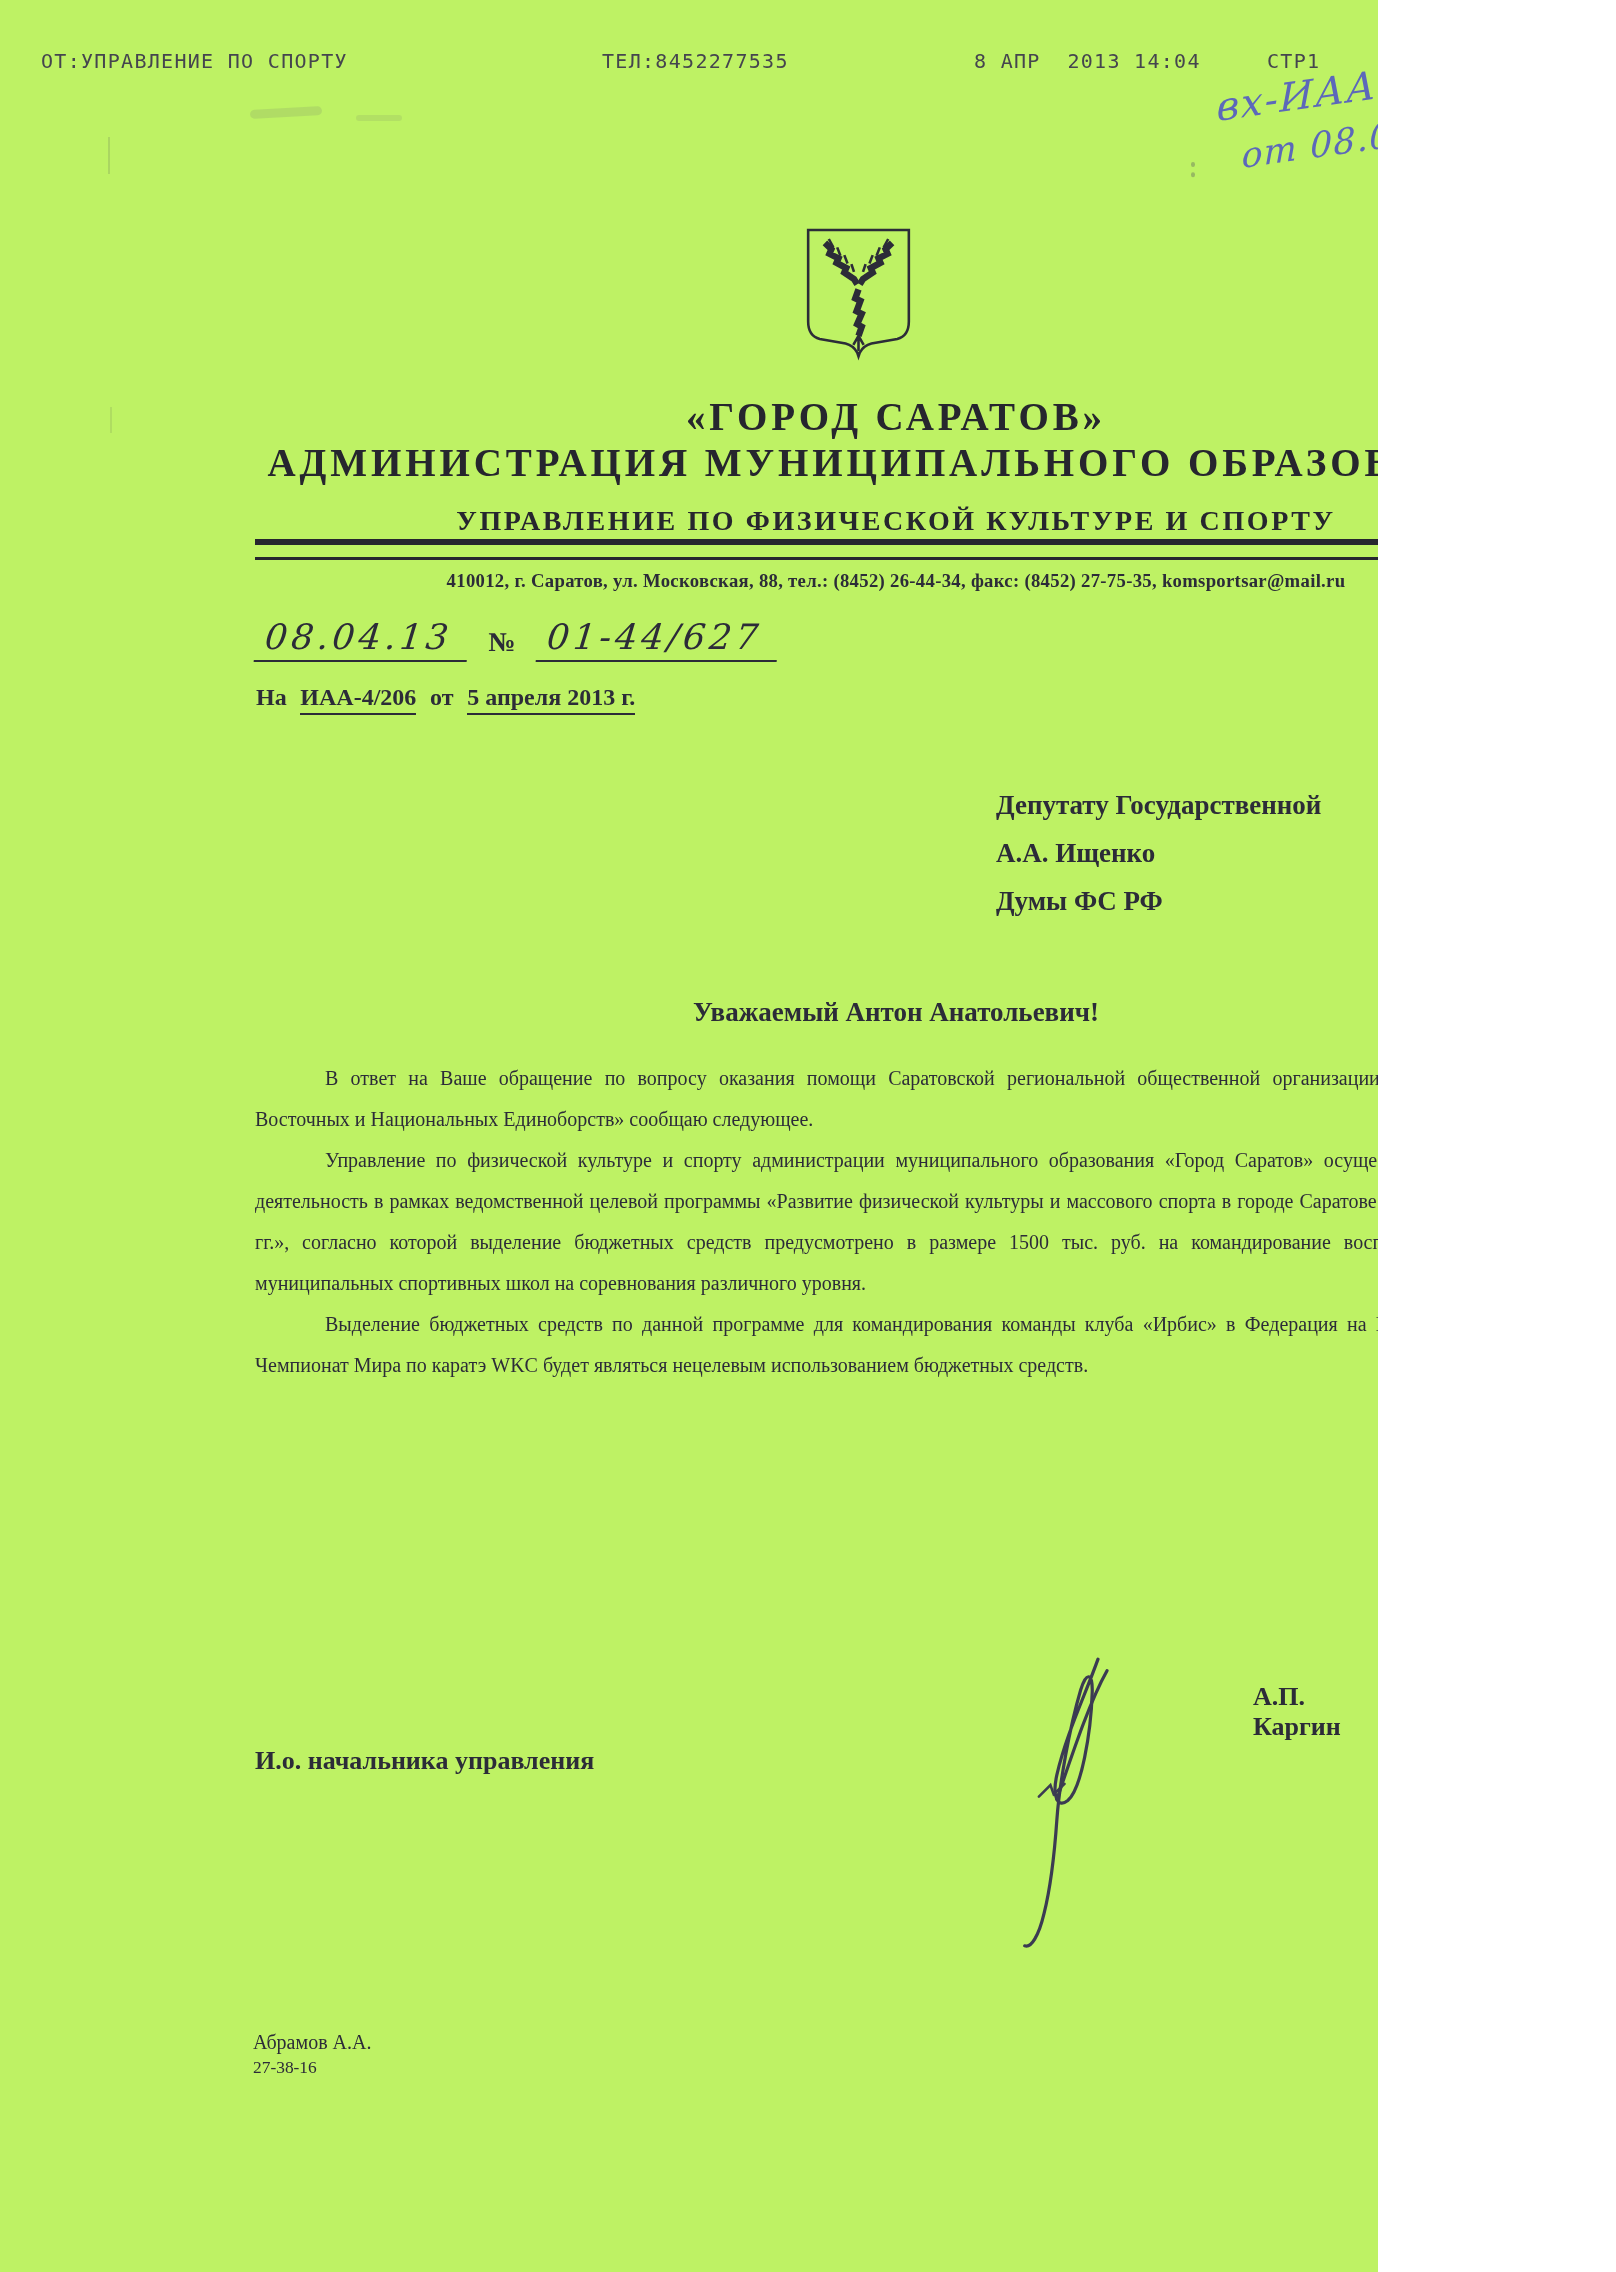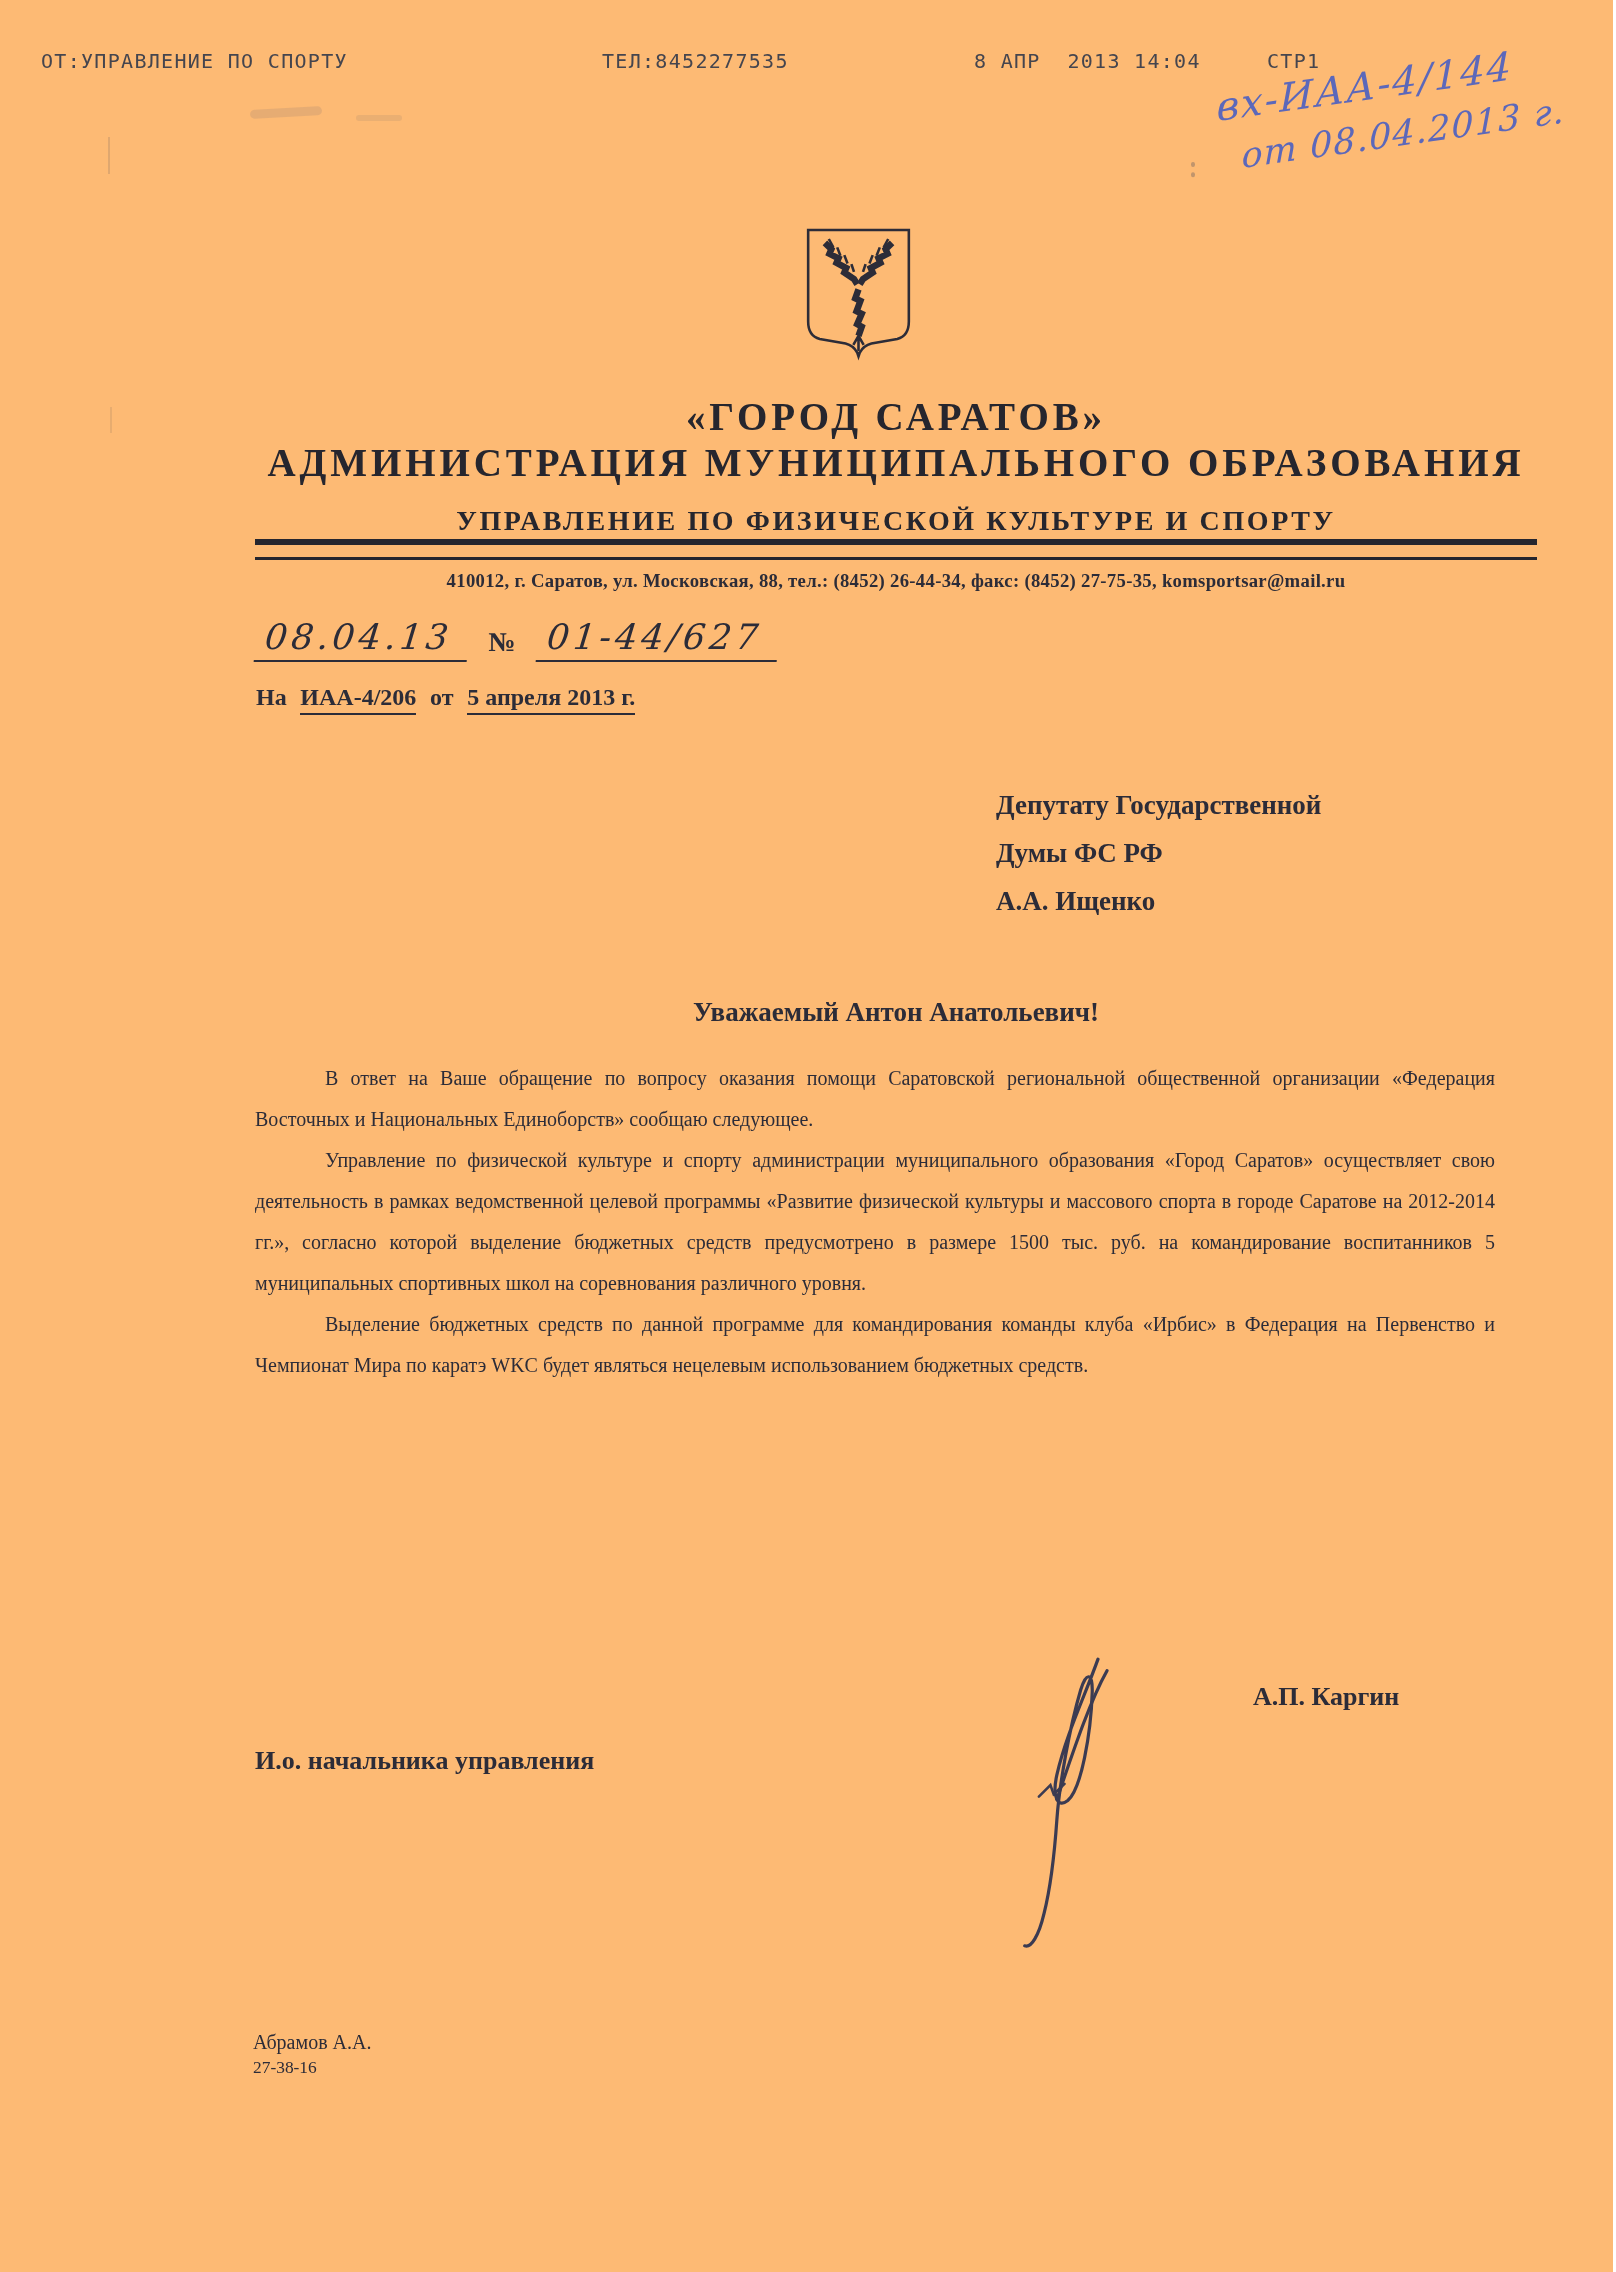--- a/index.html
+++ b/index.html
@@ -1,20 +1,20 @@
 <!DOCTYPE html>
 <html style="font-size:10.3px"><head>
 <meta charset="utf-8">
 <style>
   html, body { margin: 0; padding: 0; }
   .page {
     position: relative;
-    width: 1613px;
+    width: 1378px;
     height: 2273px;
-    background: #fdba74;
+    background: #bef264;
     font-family: "Liberation Serif", serif;
     color: #2c2c38;
     overflow: hidden;
   }
 
   
   .fax { position: absolute; top: 49px; font-family: "DejaVu Sans Mono", monospace;
          font-size: 20px; color: #45454e; letter-spacing: 1.3px; white-space: pre; }
   .fax-from { left: 41px; }
   .fax-tel  { left: 602px; }
@@ -131,22 +131,22 @@
 
   <div class="reply-line">
     <span>На</span>
     <span class="u">ИАА-4/206</span>
     <span>от</span>
     <span class="u">5 апреля 2013 г.</span>
   </div>
 
   <div class="recipient">
     <div>Депутату Государственной</div>
+    <div>А.А. Ищенко</div>
     <div>Думы ФС РФ</div>
-    <div>А.А. Ищенко</div>
   </div>
 
   <div class="salutation">Уважаемый Антон Анатольевич!</div>
 
   <div class="body-text">
     <p>В ответ на Ваше обращение по вопросу оказания помощи Саратовской региональной общественной организации «Федерация Восточных и Национальных Единоборств» сообщаю следующее.</p>
     <p>Управление по физической культуре и спорту администрации муниципального образования «Город Саратов» осуществляет свою деятельность в рамках ведомственной целевой программы «Развитие физической культуры и массового спорта в городе Саратове на 2012-2014 гг.», согласно которой выделение бюджетных средств предусмотрено в размере 1500 тыс. руб. на командирование воспитанников 5 муниципальных спортивных школ на соревнования различного уровня.</p>
     <p>Выделение бюджетных средств по данной программе для командирования команды клуба «Ирбис» в Федерация на Первенство и Чемпионат Мира по каратэ WKC будет являться нецелевым использованием бюджетных средств.</p>
   </div>
 

